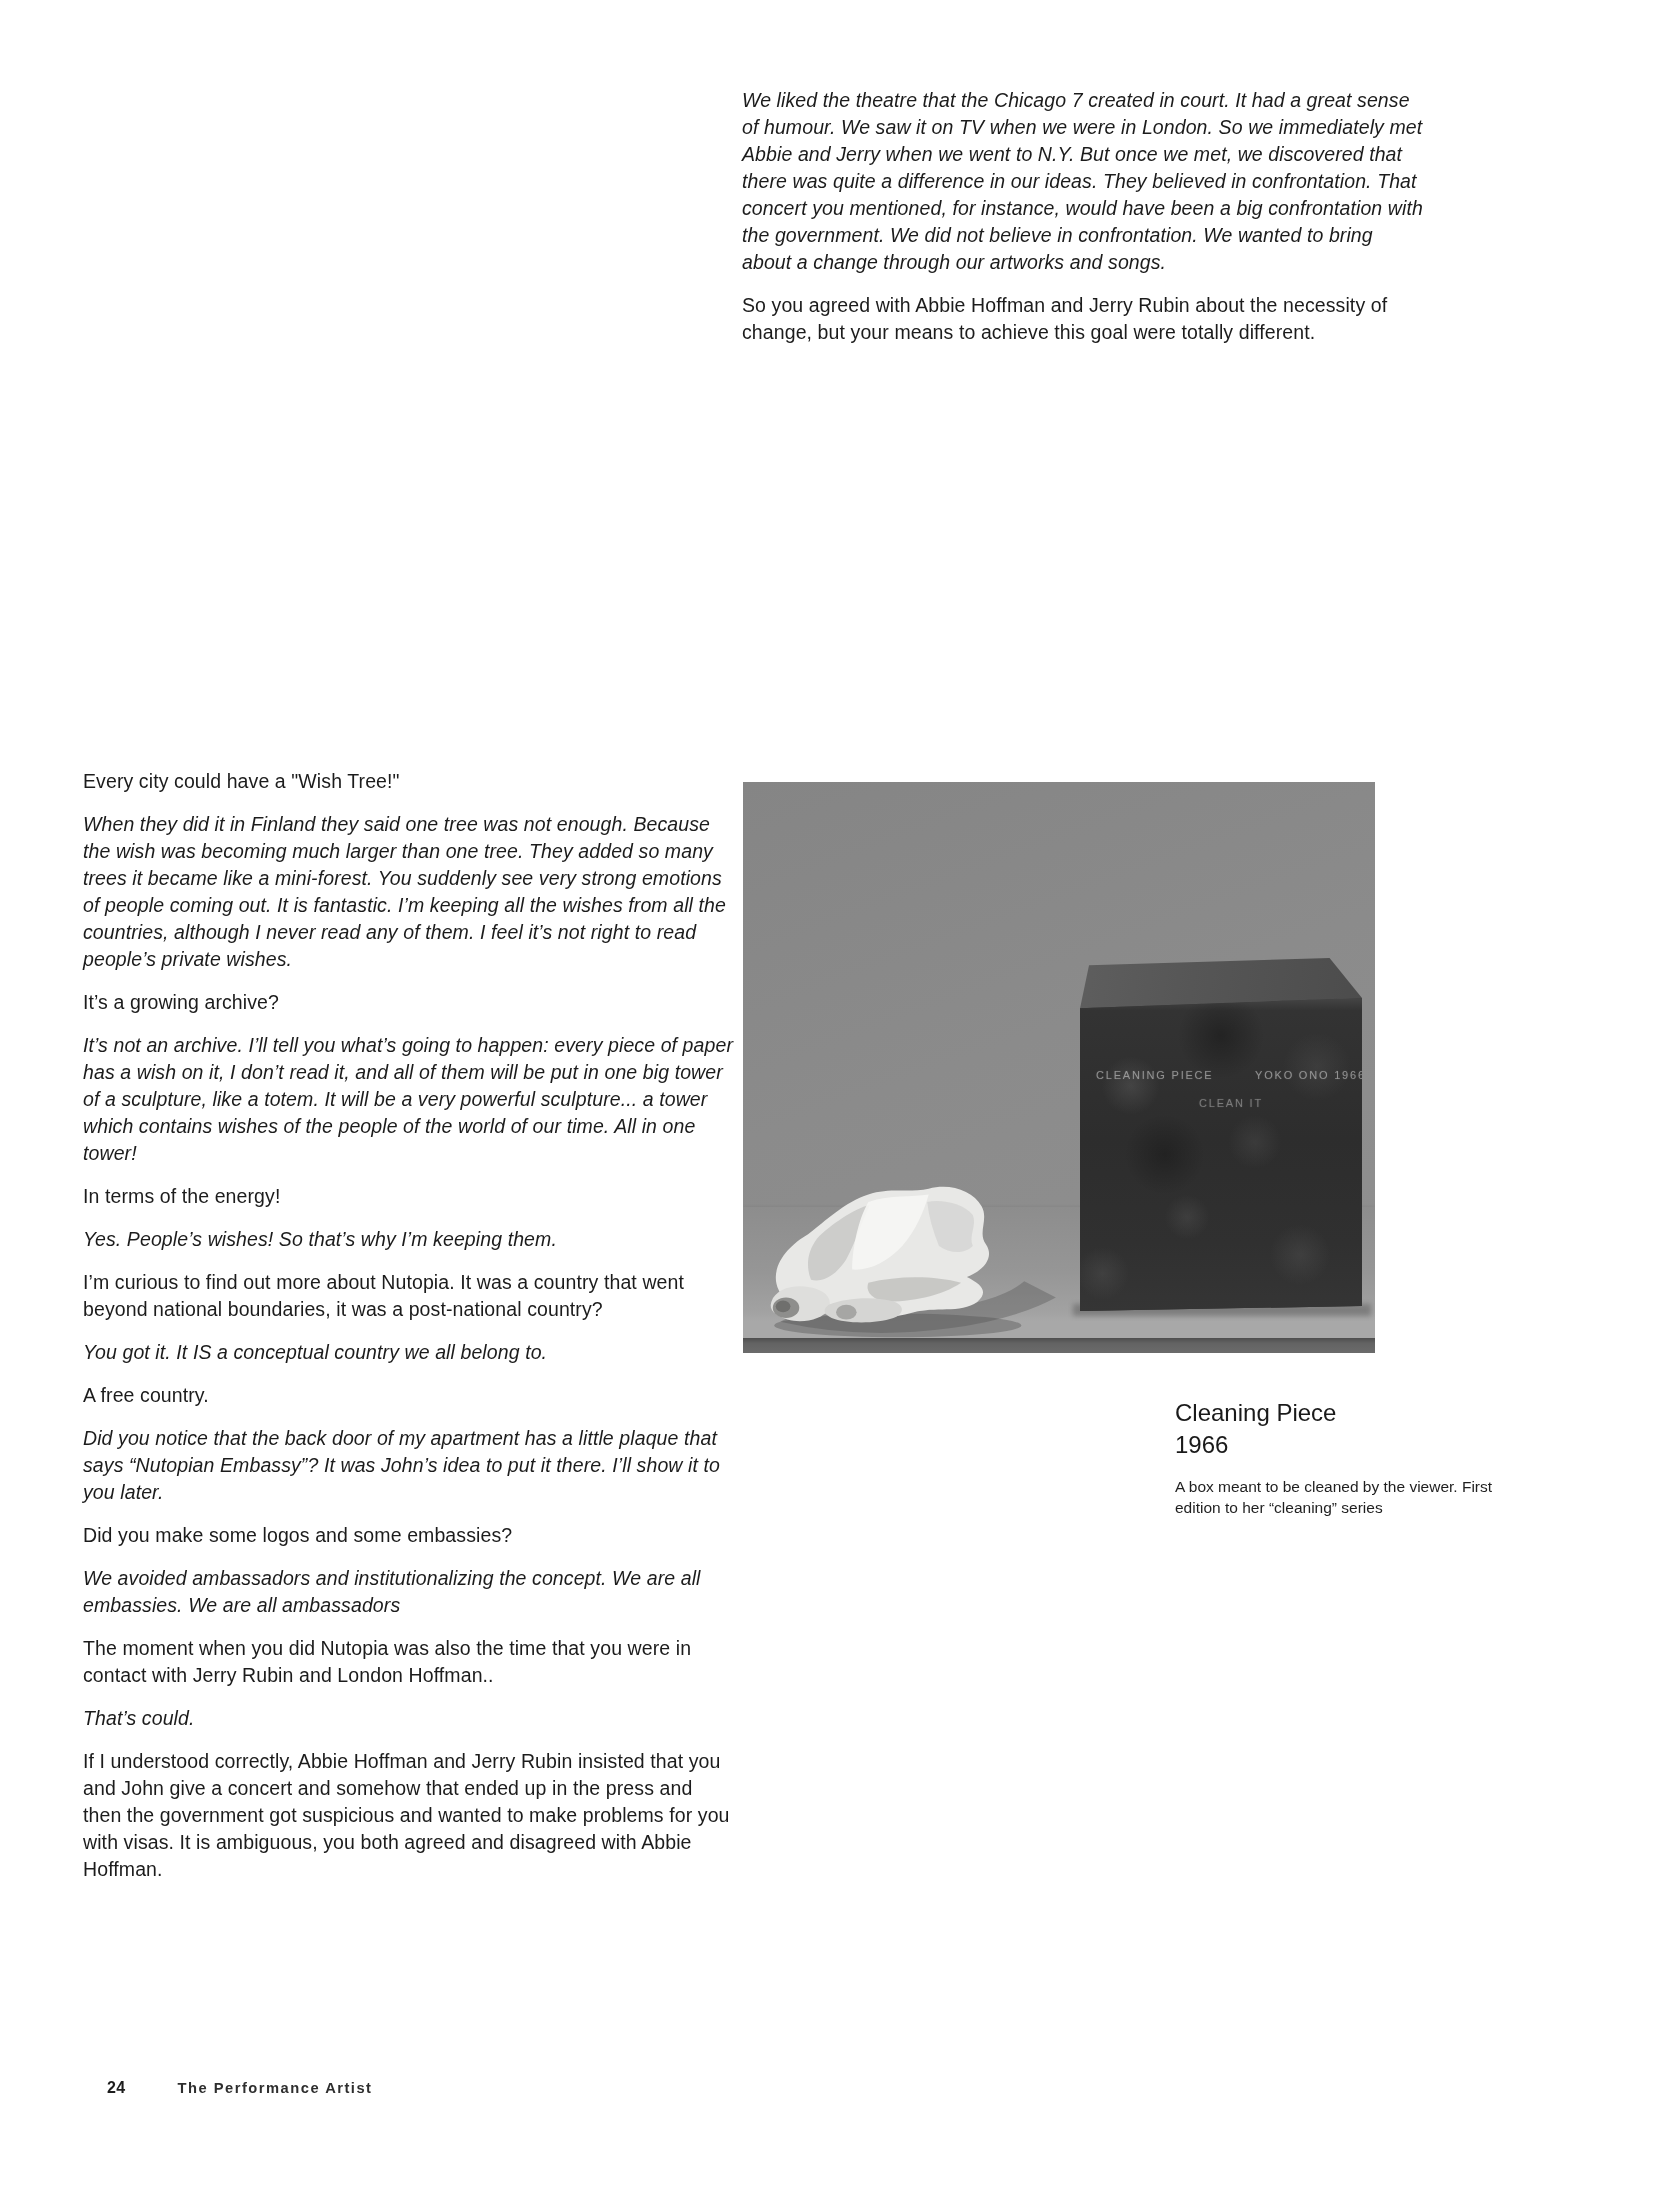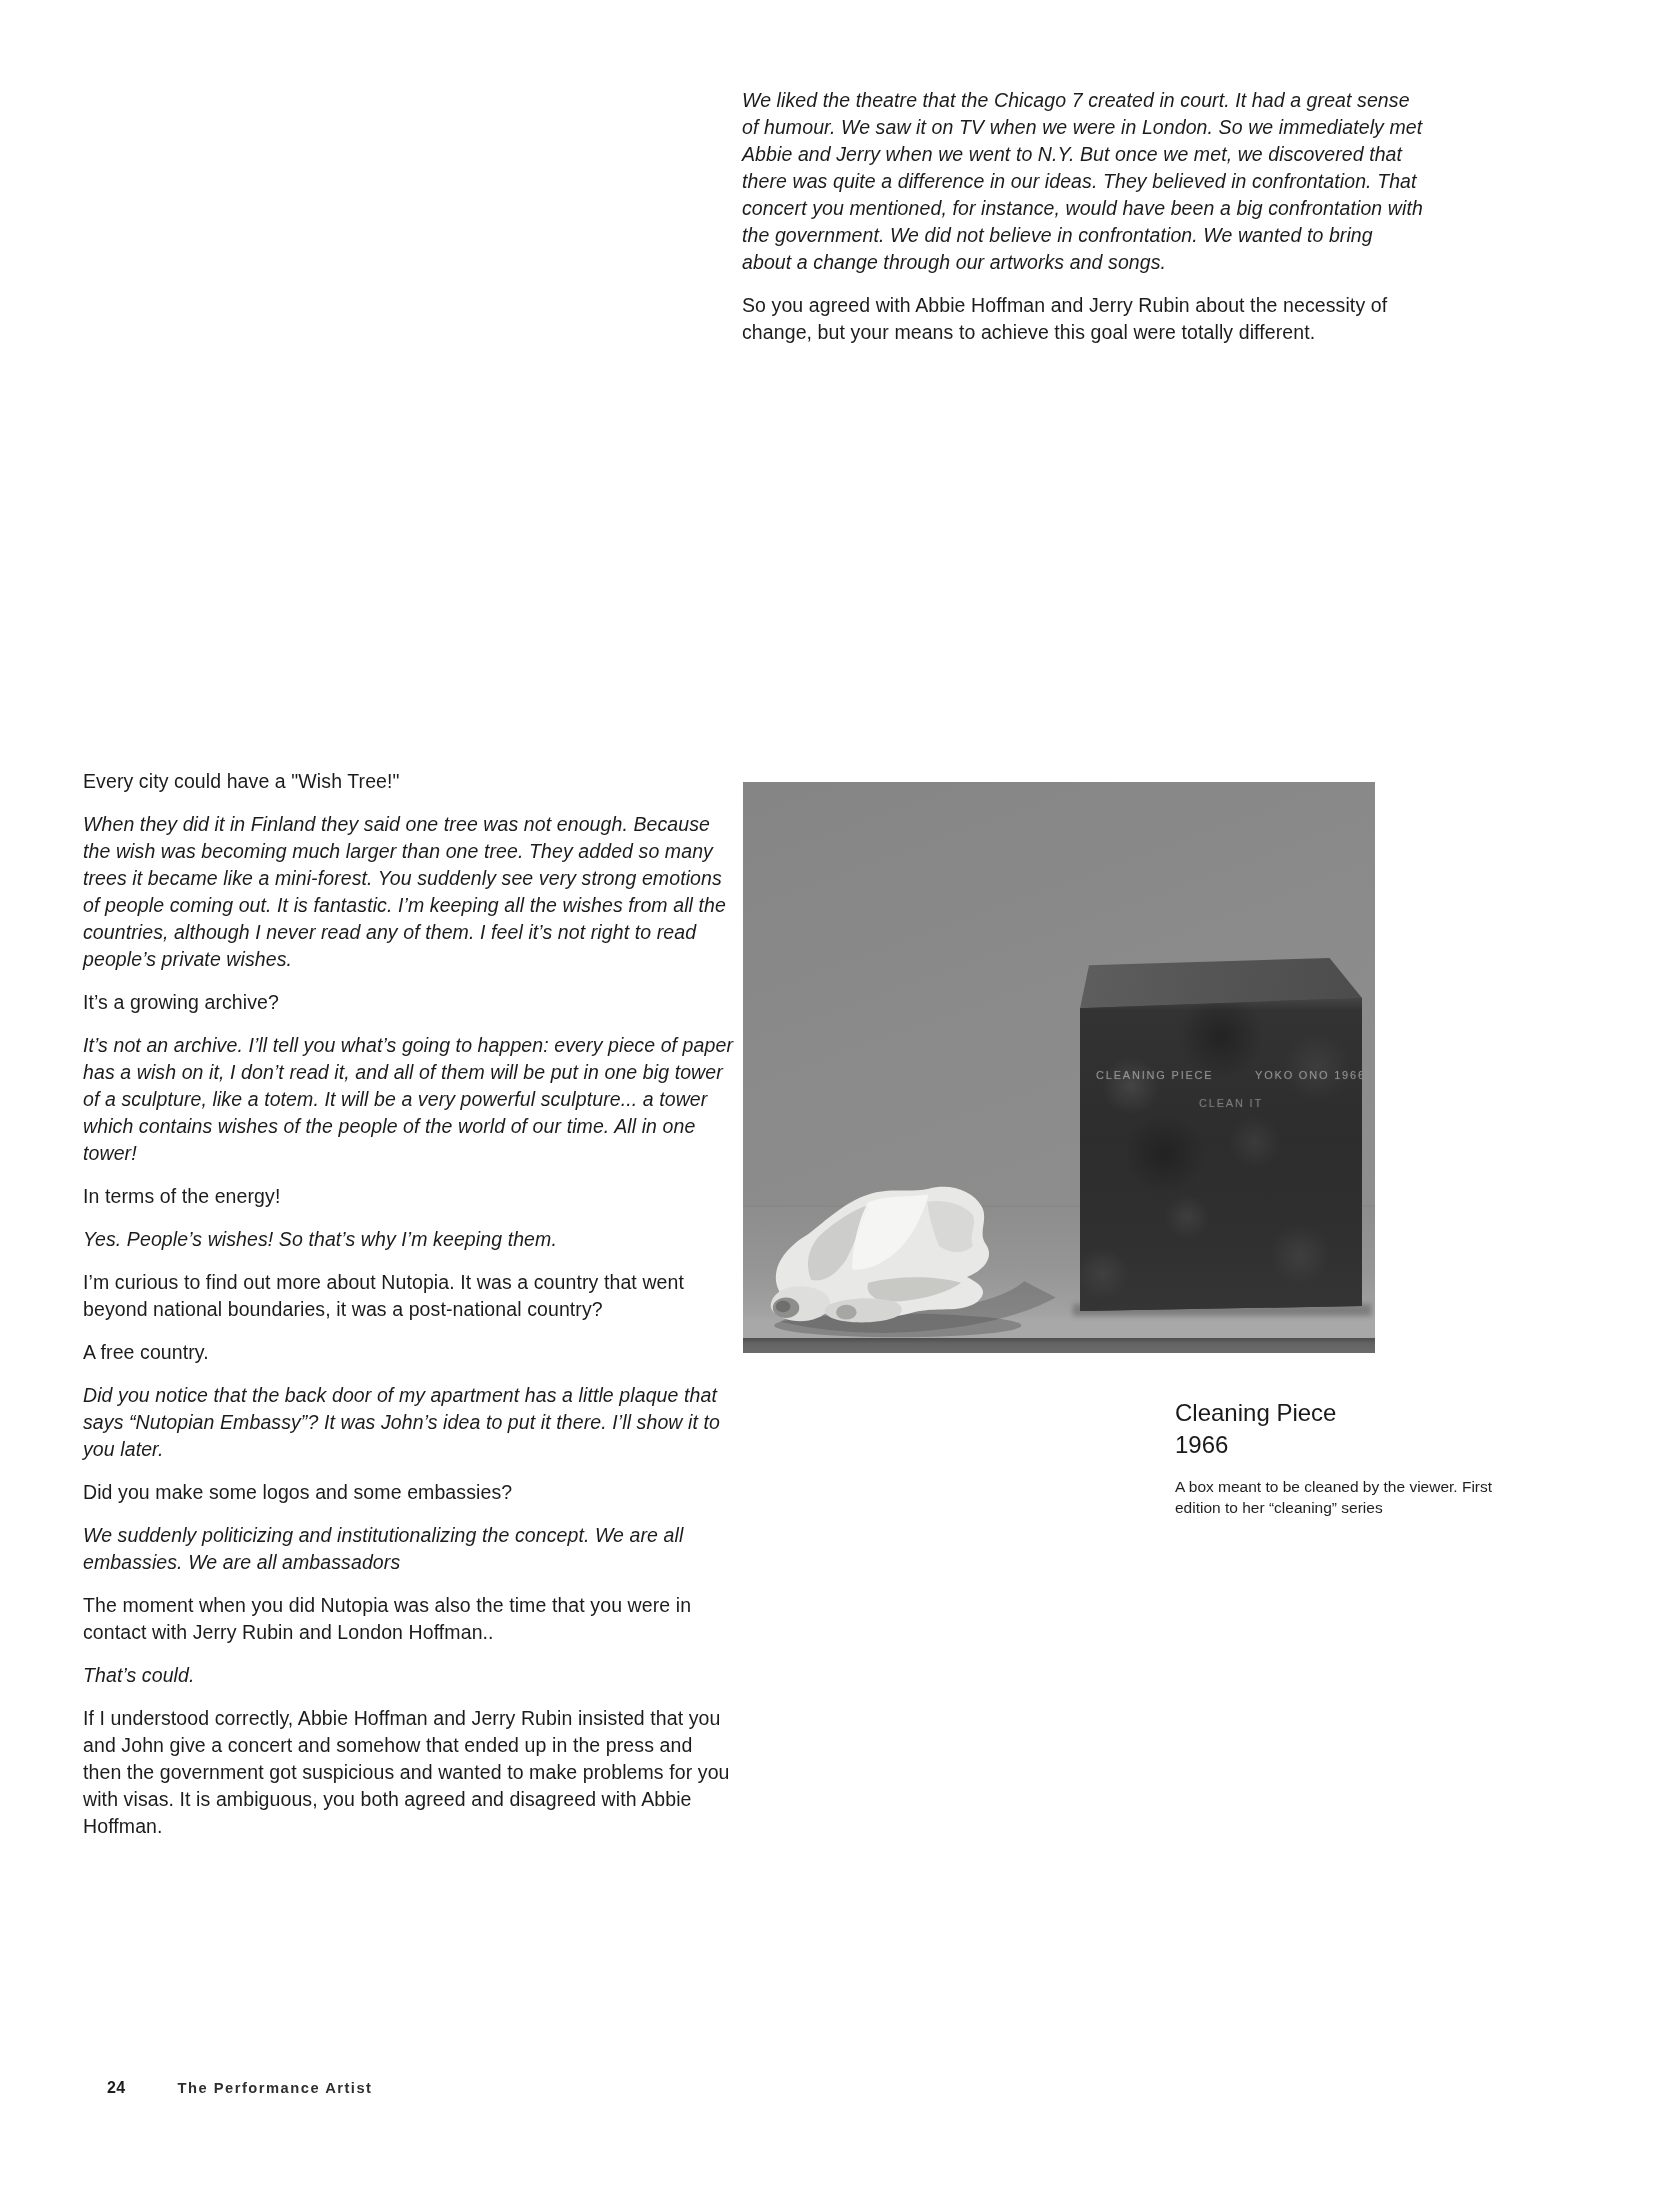--- a/index.html
+++ b/index.html
@@ -89,24 +89,25 @@
 </div>
 
 <div id="left-col" class="abs col">
   <p class="q">Every city could have a "Wish Tree!"</p>
   <p class="a">When they did it in Finland they said one tree was not enough. Because the wish was becoming much larger than one tree. They added so many trees it became like a mini-forest. You suddenly see very strong emotions of people coming out. It is fantastic. I’m keeping all the wishes from all the countries, although I never read any of them. I feel it’s not right to read people’s private wishes.</p>
   <p class="q">It’s a growing archive?</p>
   <p class="a">It’s not an archive. I’ll tell you what’s going to happen: every piece of paper has a wish on it, I don’t read it, and all of them will be put in one big tower of a sculpture, like a totem. It will be a very powerful sculpture... a tower which contains wishes of the people of the world of our time. All in one tower!</p>
   <p class="q">In terms of the energy!</p>
   <p class="a">Yes. People’s wishes! So that’s why I’m keeping them.</p>
   <p class="q">I’m curious to find out more about Nutopia. It was a country that went beyond national boundaries, it was a post-national country?</p>
+  <p class="a">You got it. It IS a conceptual country we all belong to.</p>
   <p class="q">A free country.</p>
   <p class="a">Did you notice that the back door of my apartment has a little plaque that says “Nutopian Embassy”? It was John’s idea to put it there. I’ll show it to you later.</p>
   <p class="q">Did you make some logos and some embassies?</p>
-  <p class="a">We suddenly politicizing and institutionalizing the concept. We are all embassies. We are all ambassadors</p>
+  <p class="a">We avoided ambassadors and institutionalizing the concept. We are all embassies. We are all ambassadors</p>
   <p class="q">The moment when you did Nutopia was also the time that you were in contact with Jerry Rubin and London Hoffman..</p>
   <p class="a">That’s could.</p>
   <p class="q">If I understood correctly, Abbie Hoffman and Jerry Rubin insisted that you and John give a concert and somehow that ended up in the press and then the government got suspicious and wanted to make problems for you with visas. It is ambiguous, you both agreed and disagreed with Abbie Hoffman.</p>
 </div>
 
 <div id="photo" class="abs">
   <div class="abs floor"></div>
   <div class="abs floor-edge"></div>
   <div class="abs cube-shadow"></div>
   <div class="abs cube-top"></div>

